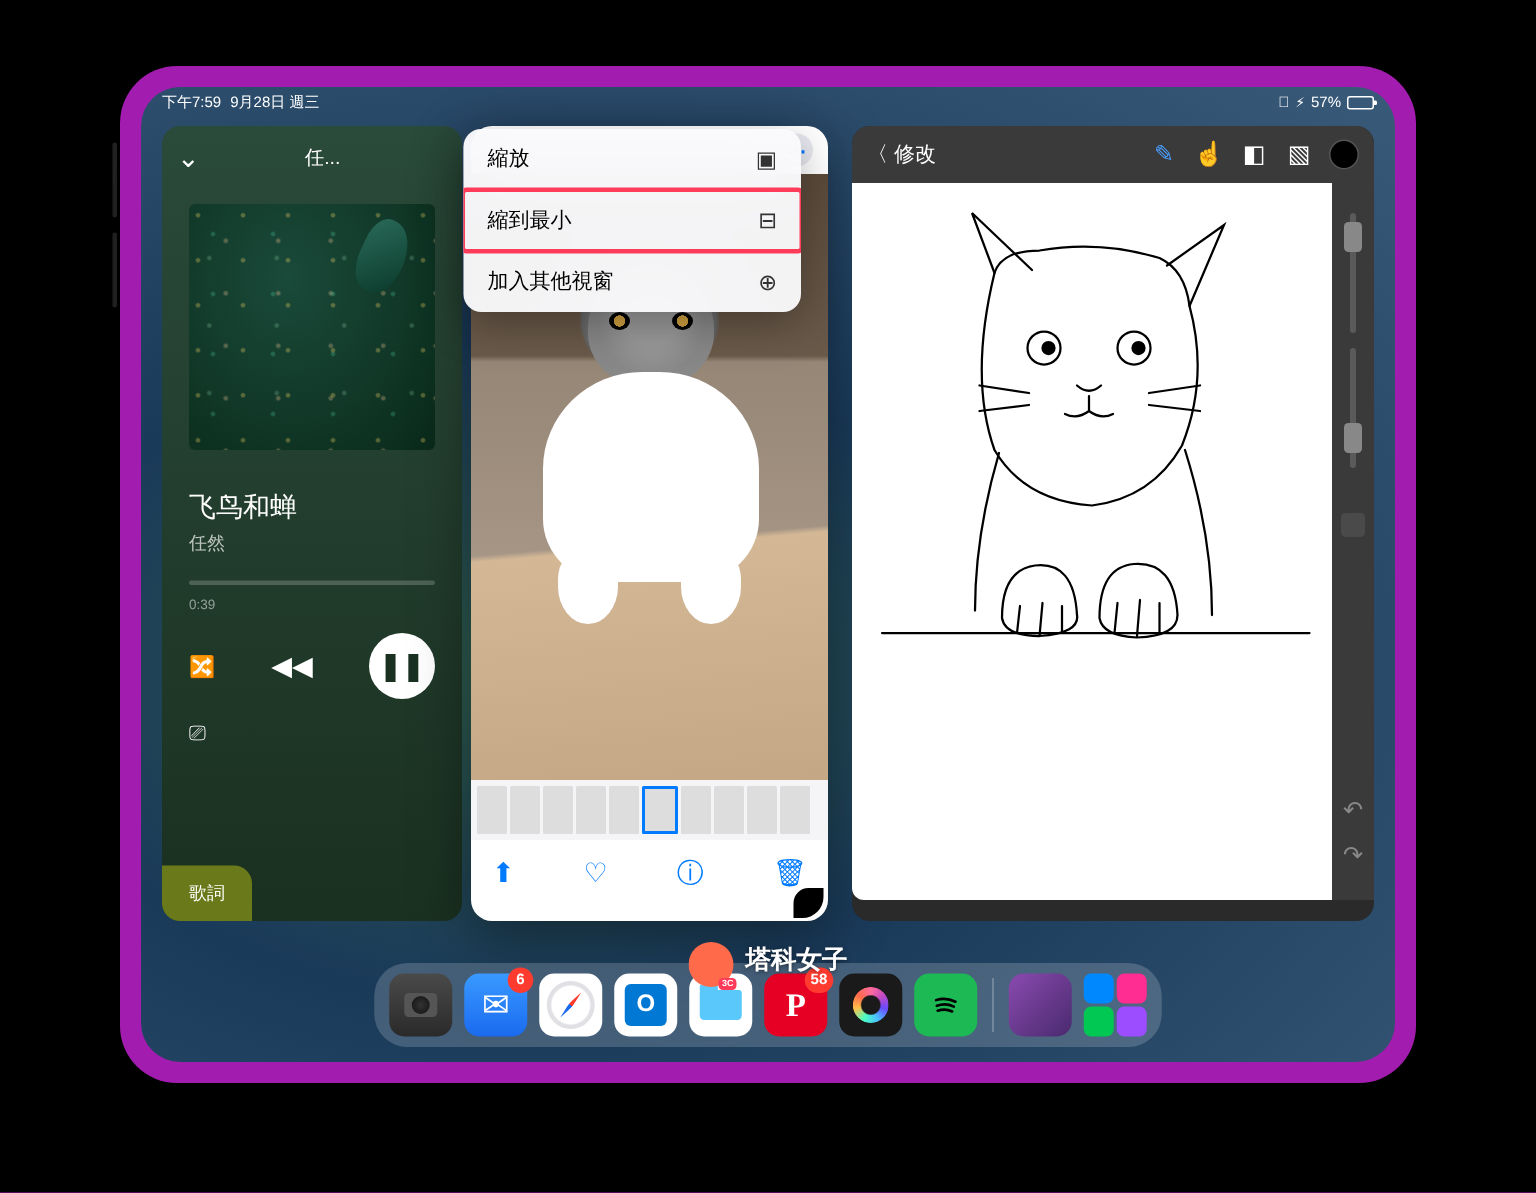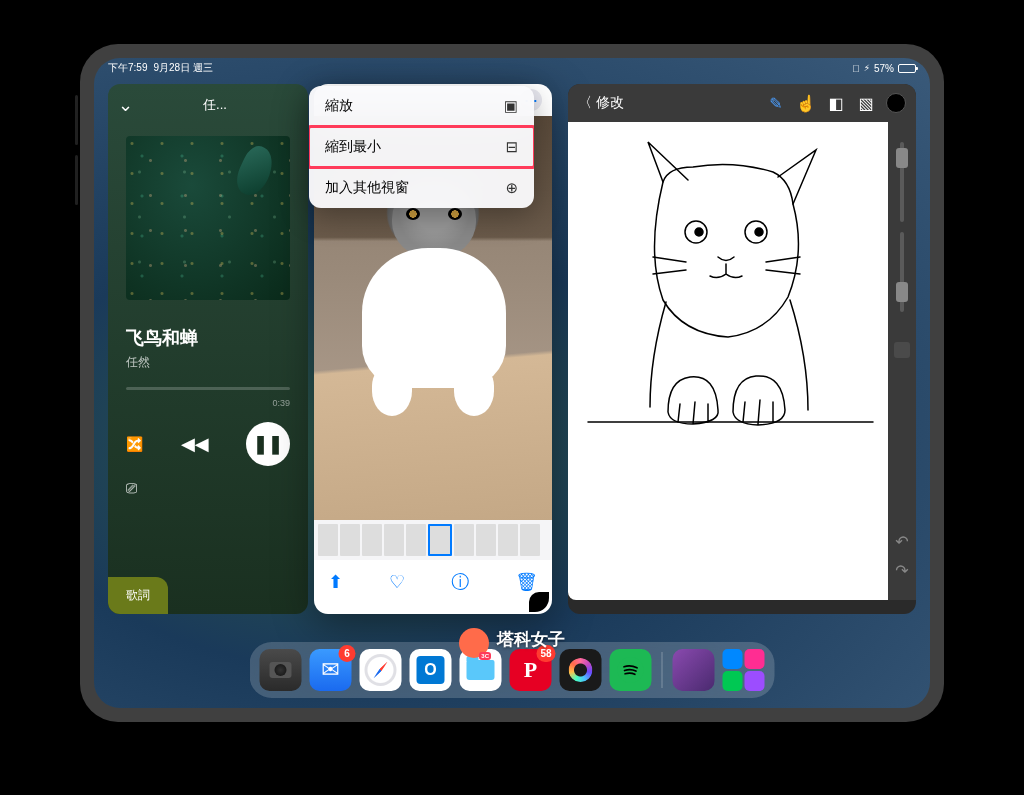--- a/index.html
+++ b/index.html
@@ -1,40 +1,40 @@
 <!DOCTYPE html>
 <html><head>
 <meta charset="utf-8">
 <style>
 *{margin:0;padding:0;box-sizing:border-box;font-family:-apple-system,BlinkMacSystemFont,"PingFang TC",sans-serif}
 body{background:#000;width:1024px;height:795px;overflow:hidden}
-.device{position:absolute;left:80px;top:44px;width:864px;height:678px;background:#404040;border-radius:38px;padding:14px;box-shadow:0 20px 60px rgba(0,0,0,0.5)}
+.device{position:absolute;left:80px;top:44px;width:864px;height:678px;background:#a21caf;border-radius:38px;padding:14px;box-shadow:0 20px 60px rgba(0,0,0,0.5)}
 .screen{width:100%;height:100%;border-radius:26px;overflow:hidden;position:relative;background:radial-gradient(ellipse at 30% 60%,#2d5a4a 0%,#1a3a5a 40%,#2a4a6a 70%,#3a5a7a 100%)}
 .top-left-btns{position:absolute;left:75px;top:95px;width:3px;height:50px;background:#2a2a2a;border-radius:2px}
 .top-left-btns2{position:absolute;left:75px;top:155px;width:3px;height:50px;background:#2a2a2a;border-radius:2px}
 .camera{position:absolute;left:90px;top:355px;width:6px;height:6px;background:#0a0a0a;border-radius:50%}
 .status-bar{position:absolute;top:0;left:0;right:0;height:20px;display:flex;justify-content:space-between;align-items:center;padding:0 14px;color:#fff;font-size:10px;font-weight:500;z-index:100}
 .status-left{display:flex;gap:6px}
 .status-right{display:flex;gap:4px;align-items:center}
 .battery-icon{width:18px;height:9px;border:1px solid #fff;border-radius:2px;position:relative}
 .battery-icon::after{content:"";position:absolute;right:-3px;top:2px;width:2px;height:3px;background:#fff;border-radius:0 1px 1px 0}
 .battery-fill{width:42%;height:100%;background:#fff}
 
 .music-panel{position:absolute;left:14px;top:26px;width:200px;height:530px;background:linear-gradient(180deg,#2a4a3a,#1a3020);border-radius:12px;overflow:hidden}
 .music-header{display:flex;align-items:center;padding:10px;color:#fff;font-size:13px}
 .chev-down{color:#fff;font-size:18px;margin-right:70px}
 .music-title-top{color:#fff;font-size:13px}
 .album-art{margin:10px 18px;width:164px;height:164px;background:radial-gradient(ellipse at 40% 30%,#1a4a3a,#0a2a1a);border-radius:4px;position:relative;overflow:hidden}
 .album-art::before{content:"";position:absolute;inset:0;background:radial-gradient(circle at 20% 25%,rgba(255,220,100,0.3) 1px,transparent 2px),radial-gradient(circle at 40% 50%,rgba(100,255,200,0.2) 1px,transparent 2px),radial-gradient(circle at 70% 70%,rgba(255,200,150,0.3) 1px,transparent 2px),radial-gradient(circle at 30% 80%,rgba(180,255,200,0.2) 1px,transparent 2px);background-size:30px 30px,40px 40px,35px 35px,45px 45px}
 .album-art::after{content:"";position:absolute;right:20px;top:10px;width:30px;height:50px;background:linear-gradient(135deg,#2a6a5a,#0a3a2a);transform:rotate(25deg);border-radius:40% 60% 50% 50%}
 .song-info{padding:16px 18px 8px;color:#fff}
-.song-title{font-size:18px;font-weight:700;margin-bottom:4px}
+.song-title{font-size:18px;font-weight:400;margin-bottom:4px}
 .song-artist{font-size:12px;opacity:0.7}
 .progress-bar{margin:8px 18px;height:3px;background:rgba(255,255,255,0.2);border-radius:2px}
-.time-row{display:flex;justify-content:flex-end;padding:0 18px;color:rgba(255,255,255,0.5);font-size:9px}
+.time-row{display:flex;justify-content:flex-start;padding:0 18px;color:rgba(255,255,255,0.5);font-size:9px}
 .controls{display:flex;align-items:center;justify-content:space-between;padding:14px 18px}
 .ctrl-btn{color:#fff;font-size:14px}
 .play-btn{width:44px;height:44px;background:#fff;border-radius:50%;display:flex;align-items:center;justify-content:center;color:#1a3020;font-size:18px;font-weight:bold}
 .device-out{padding:0 18px;color:#fff;font-size:14px}
 .lyrics-tab{position:absolute;bottom:0;left:0;padding:10px 18px;background:#6a7a1a;color:#fff;font-size:12px;border-radius:0 12px 0 0}
 
 .slideover{position:absolute;left:220px;top:26px;width:238px;height:530px;background:#fff;border-radius:14px;overflow:hidden;box-shadow:0 10px 40px rgba(0,0,0,0.4)}
 .so-header{height:32px;display:flex;justify-content:flex-end;align-items:center;padding:0 10px}
 .more-btn{width:22px;height:22px;border-radius:50%;background:#e8e8f0;color:#007aff;display:flex;align-items:center;justify-content:center;font-size:13px;font-weight:bold}
 .photo-area{width:100%;height:404px;background:linear-gradient(180deg,#8a7a6a 0%,#9a8a7a 40%,#baa898 100%);position:relative}

